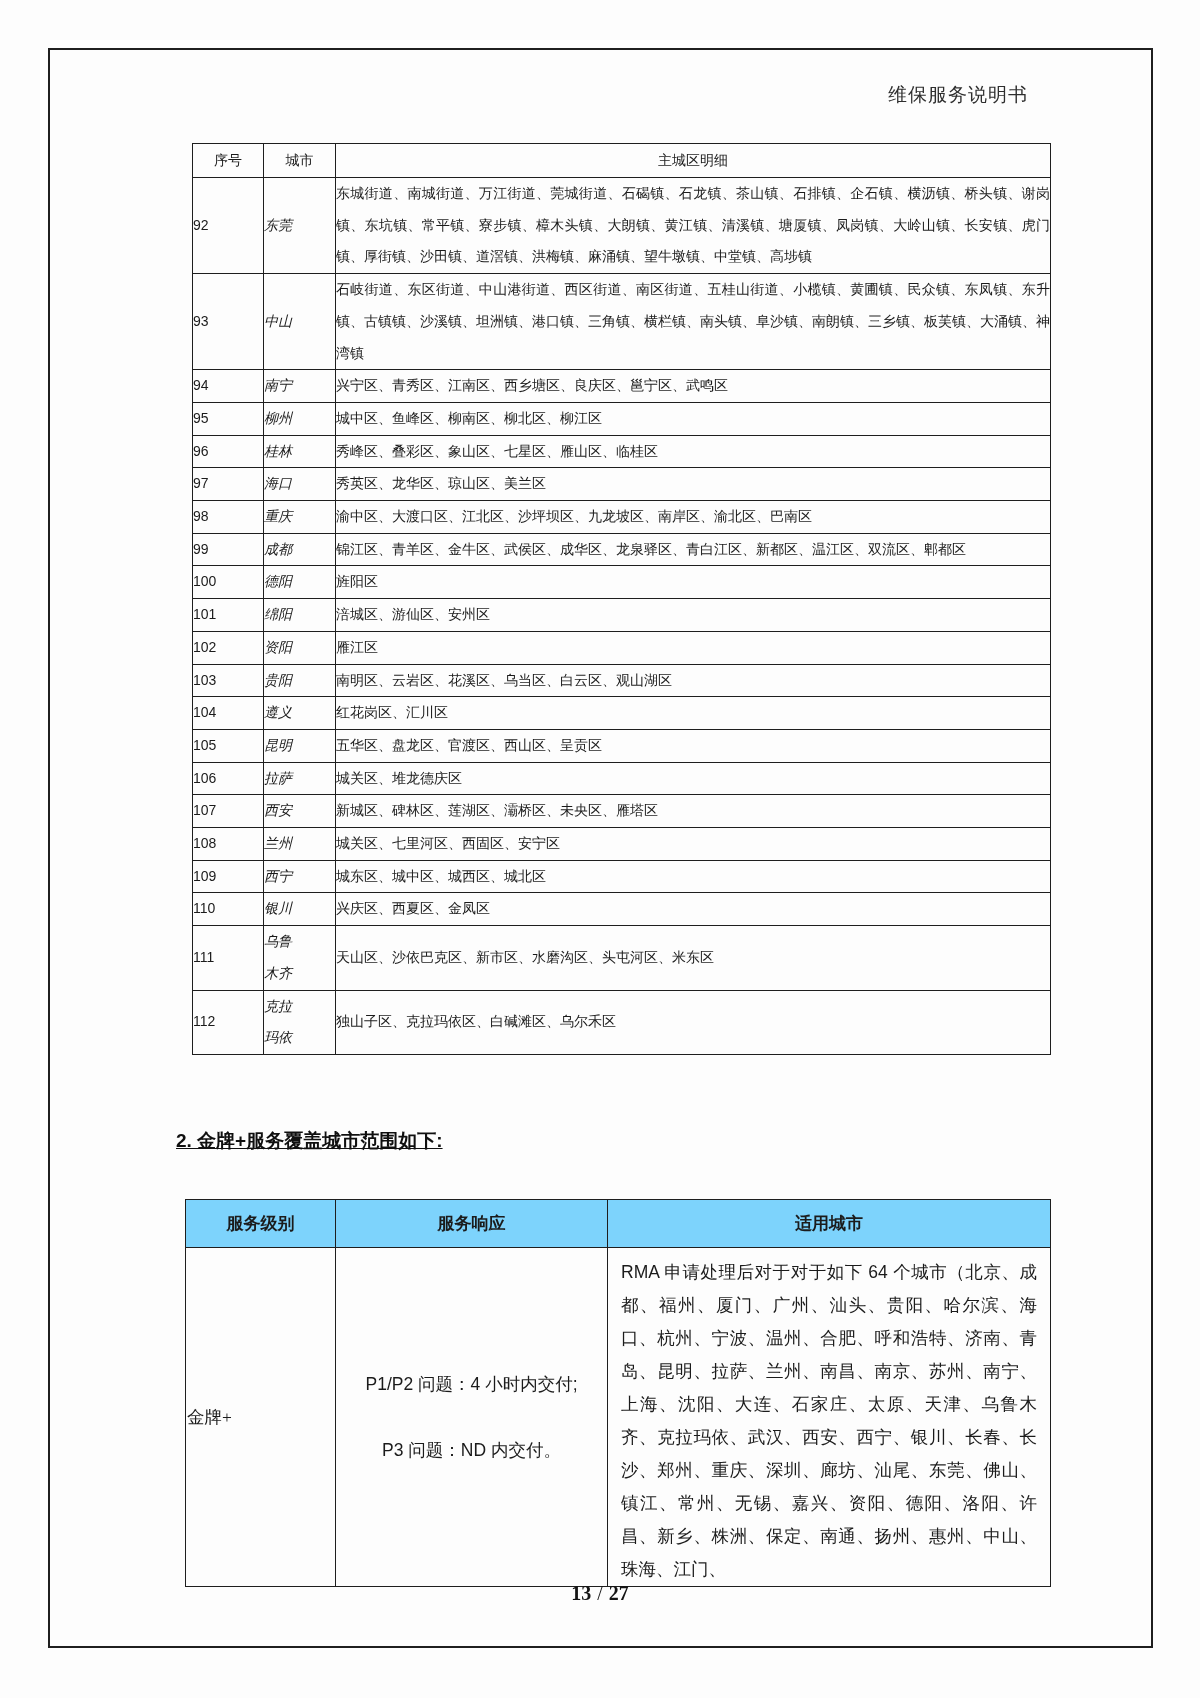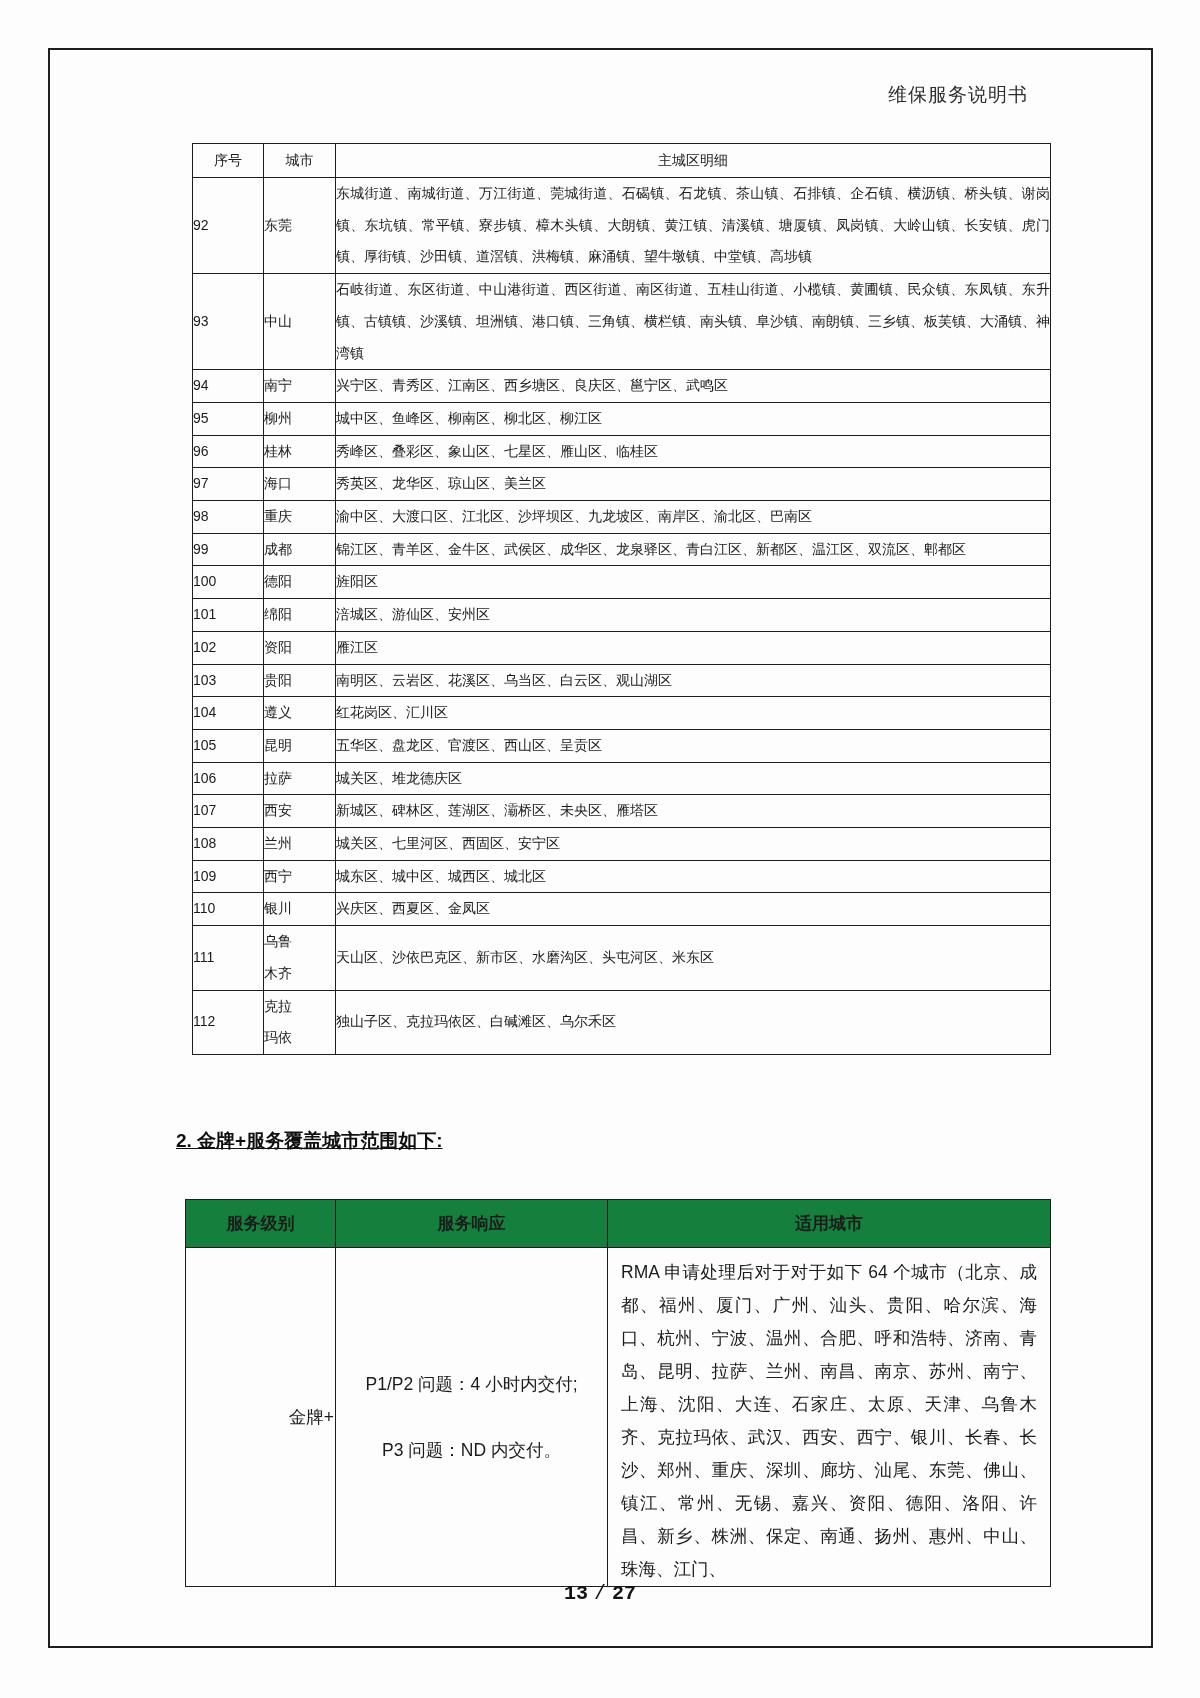--- a/index.html
+++ b/index.html
@@ -23,55 +23,55 @@
   .city-table{
     position:absolute;left:192px;top:143px;width:858px;
     font-size:14px;line-height:31.7px;
   }
   .city-table th,.city-table td{
     border:1.5px solid #1e1e1e;padding:0;vertical-align:middle;
     overflow:hidden;
   }
   .city-table th{height:33px;font-weight:400;text-align:center;line-height:33px;}
   .c-no,.c-city{text-align:left;}
-  .c-city{white-space:pre-line;padding:2px 4px;}
+  .c-city{white-space:pre-line;padding:2px 4px;font-style:italic;}
   .c-districts{
     text-align:justify;text-align-last:left;
     padding:0 95px 0 12px;
   }
   
   .section-heading{
     position:absolute;left:176px;top:1128px;width:900px;
     font-size:19px;font-weight:700;color:#101010;text-decoration:underline;
   }
   
   .service-table{
     position:absolute;left:185px;top:1199px;width:865px;
     font-size:17.5px;line-height:33px;
   }
   .service-table th,.service-table td{
     border:1.5px solid #1e1e1e;box-sizing:border-box;overflow:hidden;
   }
   .service-table th{
-    height:48px;background:#15803d;font-weight:700;font-size:17px;
+    height:48px;background:#7dd3fc;font-weight:700;font-size:17px;
     text-align:center;vertical-align:middle;
   }
   .service-table td{height:298px;vertical-align:middle;}
-  .s-level{text-align:right;}
+  .s-level{text-align:left;font-family:Liberation Serif, serif;}
   .s-response{text-align:center;}
   .s-response p{margin:0 auto;width:212px;}
   .s-response .p-first{margin-bottom:33px;text-align:center;}
   .s-cities{
     vertical-align:top;text-align:justify;text-align-last:left;
     padding:8px 13px 0 13px;
   }
   
   .footer{
     position:absolute;top:1582px;left:0;width:1200px;text-align:center;
-    font-family:Liberation Mono, monospace;font-size:20px;color:#141414;
+    font-family:Liberation Serif, serif;font-size:20px;color:#141414;
   }
   .footer b{font-weight:700;}
   .footer .sep{padding:0 6px;font-weight:400;}
 </style>
 </head>
 <body>
 
 <div class="frame"></div>
 
 <div class="doc-header">维保服务说明书</div>

